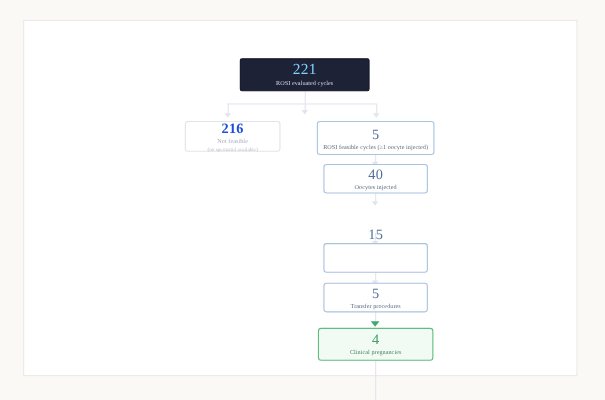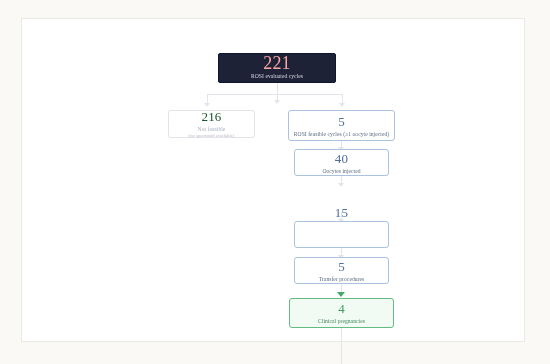--- a/index.html
+++ b/index.html
@@ -56,30 +56,30 @@
     letter-spacing: 0.05px;
     color: #b9b9c4;
   }
 
   
   .n-root {
     background: #1d2237;
     border: 1px solid #12162a;
     border-radius: 2px;
   }
-  .n-root .num { color: #fca5a5; font-size: 18px; }
+  .n-root .num { color: #7dd3fc; font-size: 14px; }
   .n-root .lbl { color: #d9dbe4; }
 
   
   .n-gray {
     background: #ffffff;
     border: 1px solid #e3e3ea;
     border-radius: 3px;
   }
-  .n-gray .num { color: #14532d; }
+  .n-gray .num { color: #1d4ed8; font-weight: bold; }
   .n-gray .lbl { color: #a8aebf; }
 
   
   .n-blue {
     background: #ffffff;
     border: 1px solid #a9c2de;
     border-radius: 3px;
   }
   .n-blue .num { color: #4f6f96; }
   .n-blue .lbl { color: #5b6c82; }

